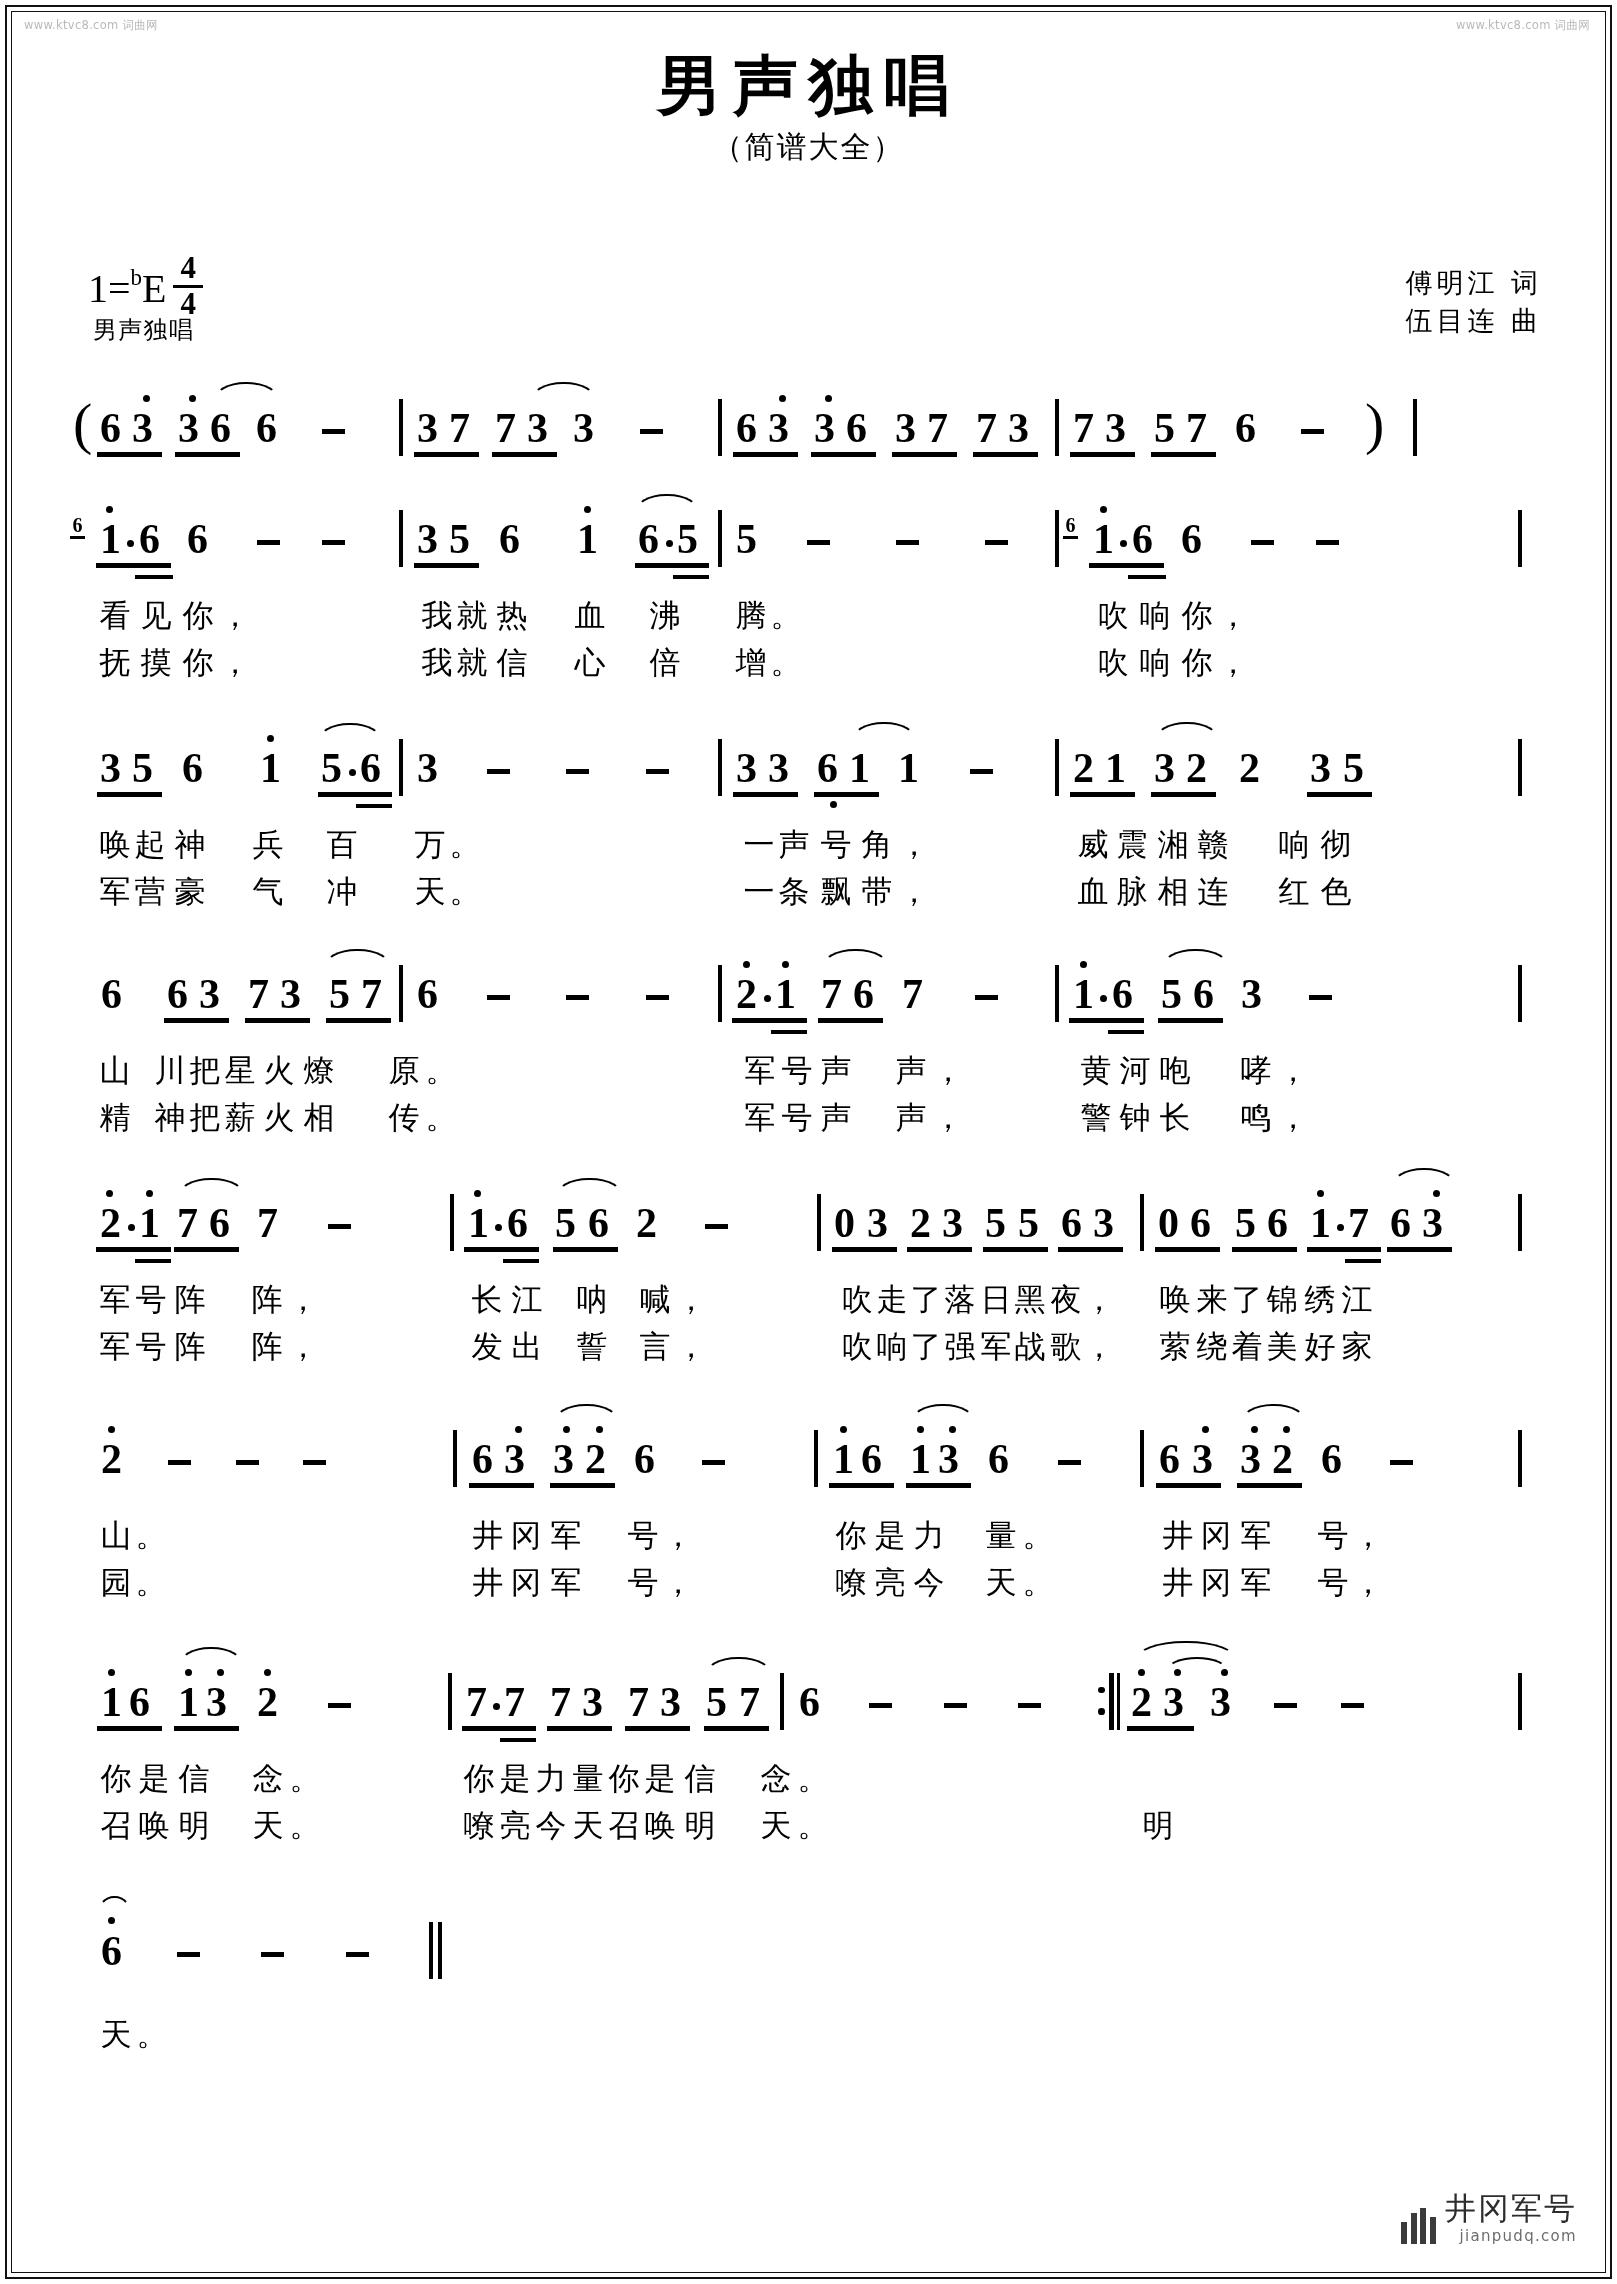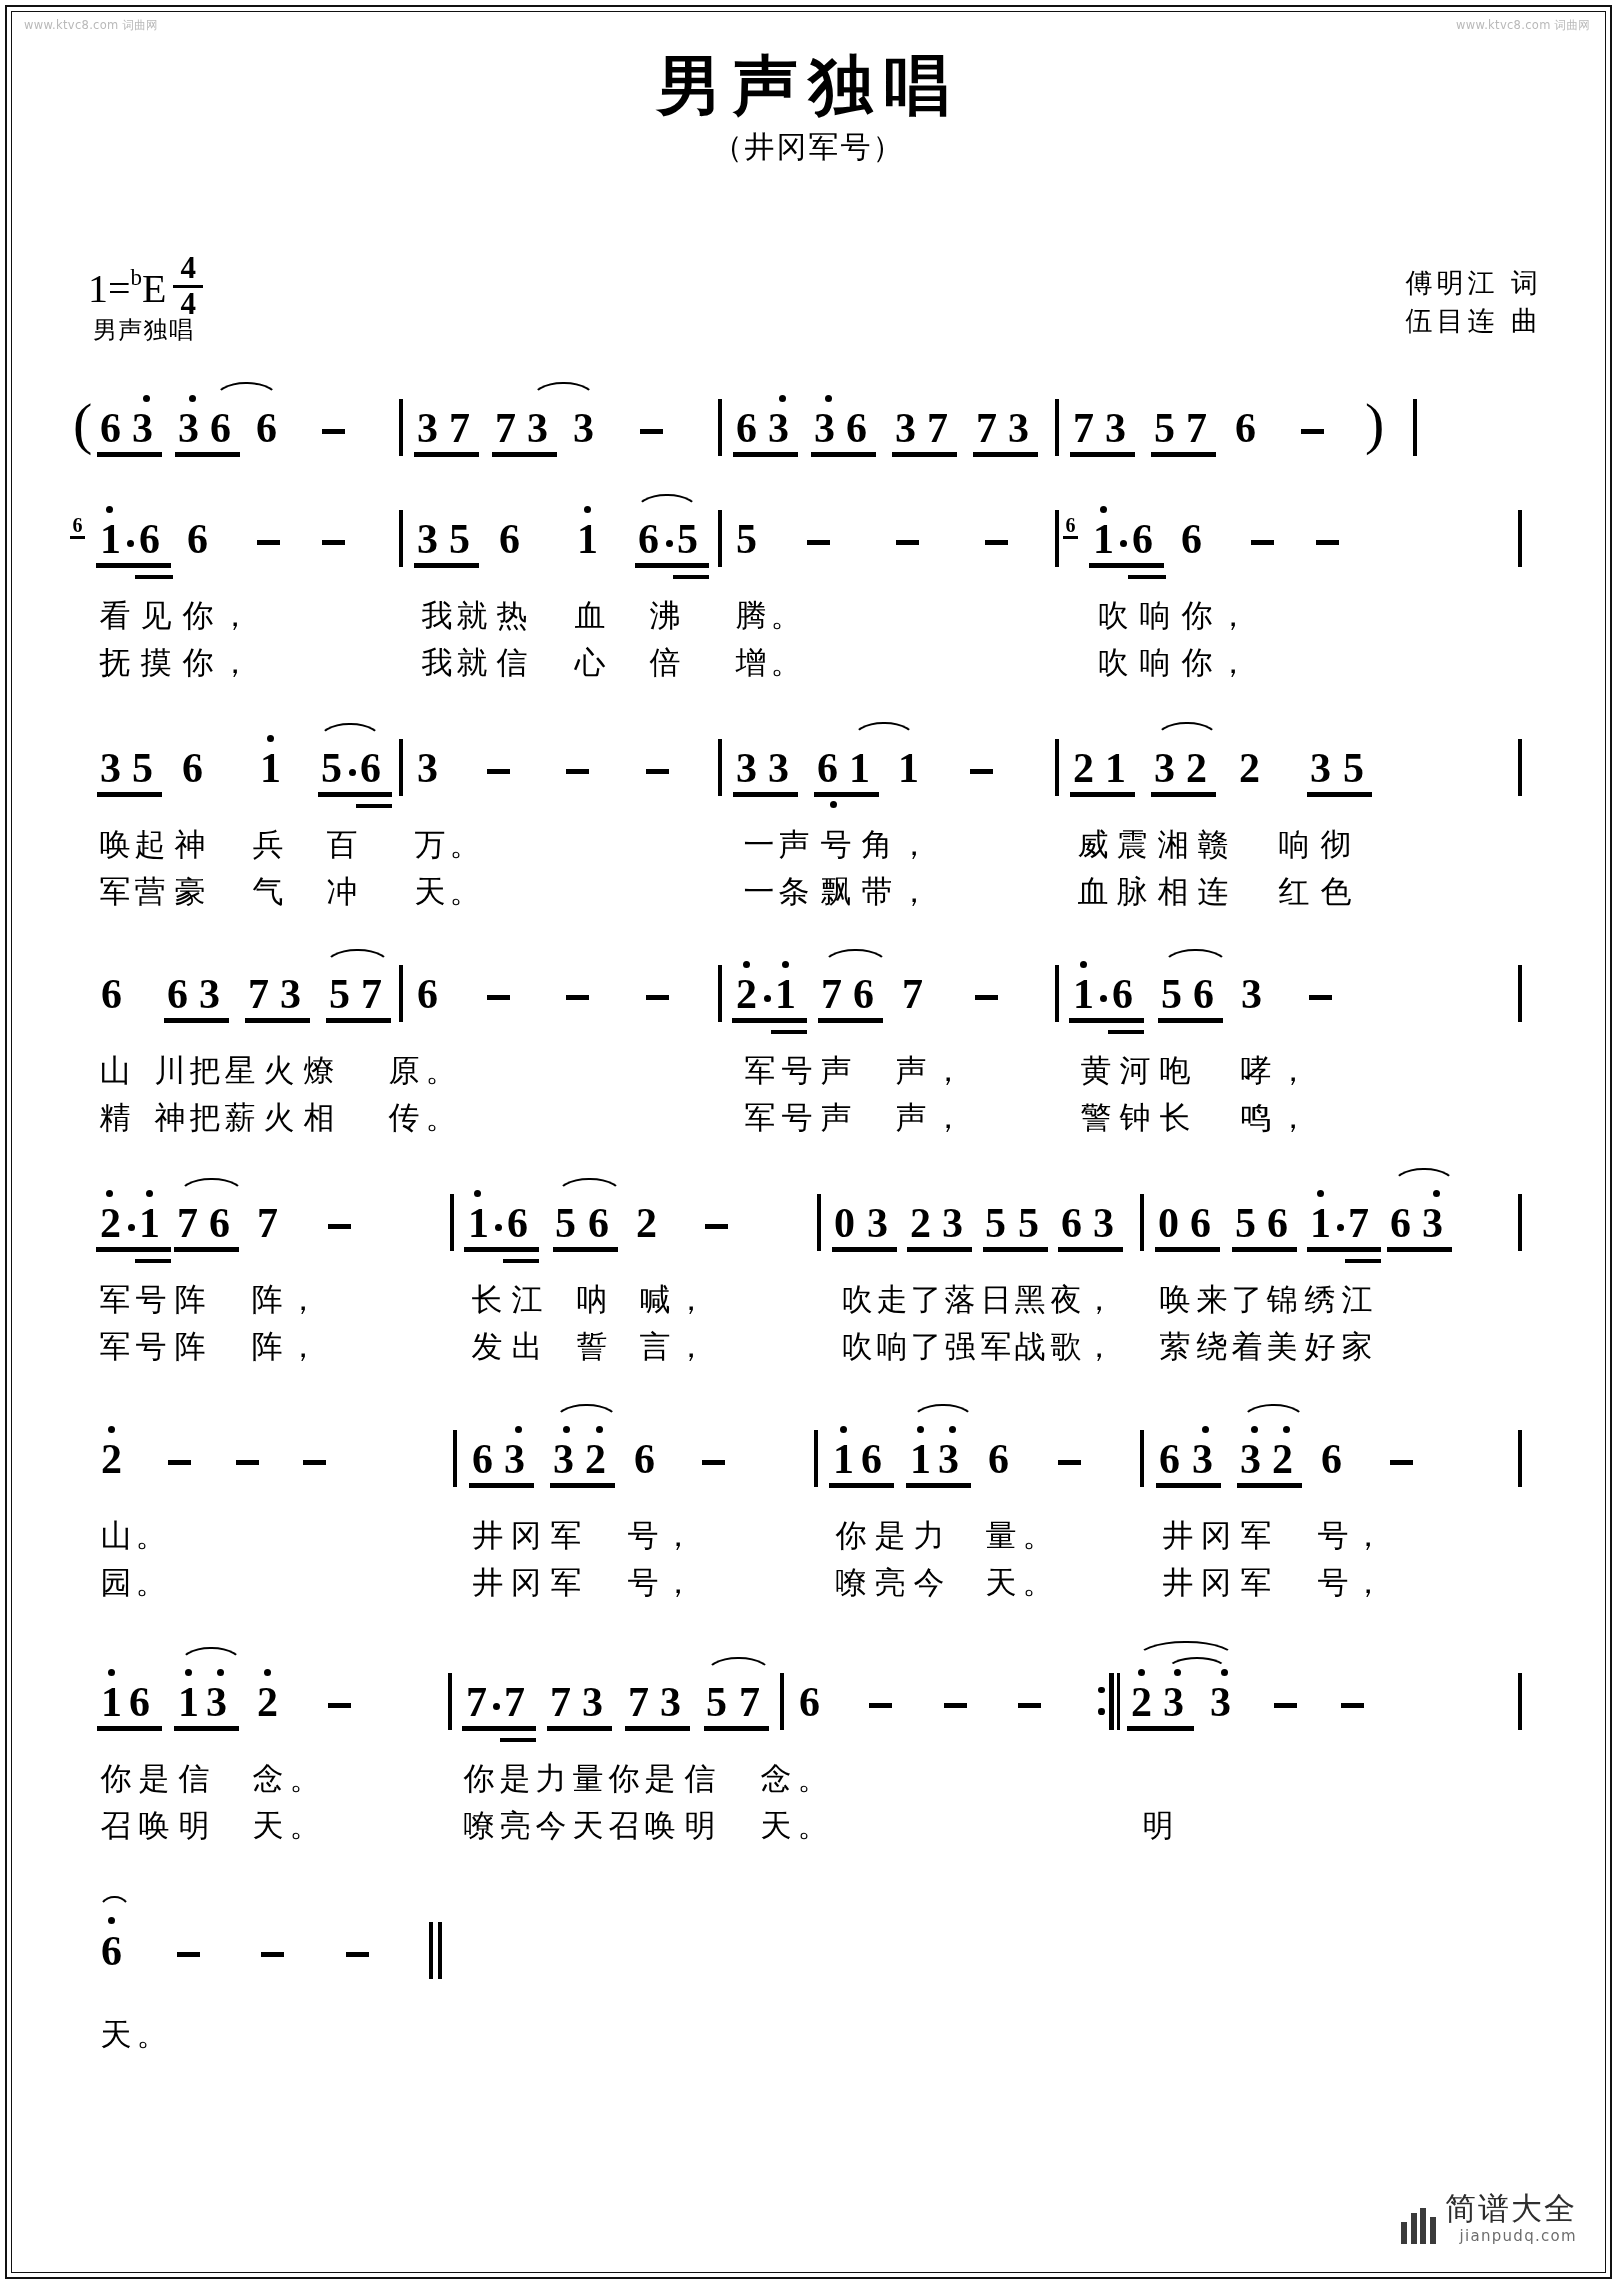--- a/index.html
+++ b/index.html
@@ -72,21 +72,21 @@
 </head>
 <body>
 
 <div class="page-border"></div>
 <div class="inner-border"></div>
 
 <div class="wm wm-tl">www.ktvc8.com 词曲网</div>
 <div class="wm wm-tr">www.ktvc8.com  词曲网</div>
 
 <div class="title">男声独唱</div>
-<div class="subtitle">（井冈军号）</div>
+<div class="subtitle">（简谱大全）</div>
 
 <div class="keysig">
   <span class="k1">1</span>
   <span class="k1">=</span>
   <span class="kflat">b</span>
   <span class="kE">E</span>
   <span class="timesig">
     <span>4</span>
     <span class="bar"></span>
     <span>4</span>
@@ -739,17 +739,17 @@
 </div>
 
 <div style="position:absolute;right:40px;bottom:40px;display:flex;align-items:flex-end;gap:9.4px;">
   <div style="display:flex;gap:3.4px;align-items:flex-end;height:36px;">
     <span style="display:block;width:6px;height:21.6px;background:#3b3b3b;"></span>
     <span style="display:block;width:6px;height:31px;background:#3b3b3b;"></span>
     <span style="display:block;width:6px;height:36px;background:#3b3b3b;"></span>
     <span style="display:block;width:6px;height:27px;background:#3b3b3b;"></span>
   </div>
   <div style="line-height:1;">
-    <div style="font-family:'DejaVu Serif',serif;font-size:31px;color:#2d2d2d;letter-spacing:2px;">简谱大全</div>
+    <div style="font-family:'DejaVu Serif',serif;font-size:31px;color:#2d2d2d;letter-spacing:2px;">井冈军号</div>
     <div style="font-family:'DejaVu Sans',sans-serif;font-size:15px;color:#6d6d6d;letter-spacing:1.3px;margin-top:5.4px;text-align:right;">jianpudq.com</div>
   </div>
 </div>
 
 
 </body></html>

